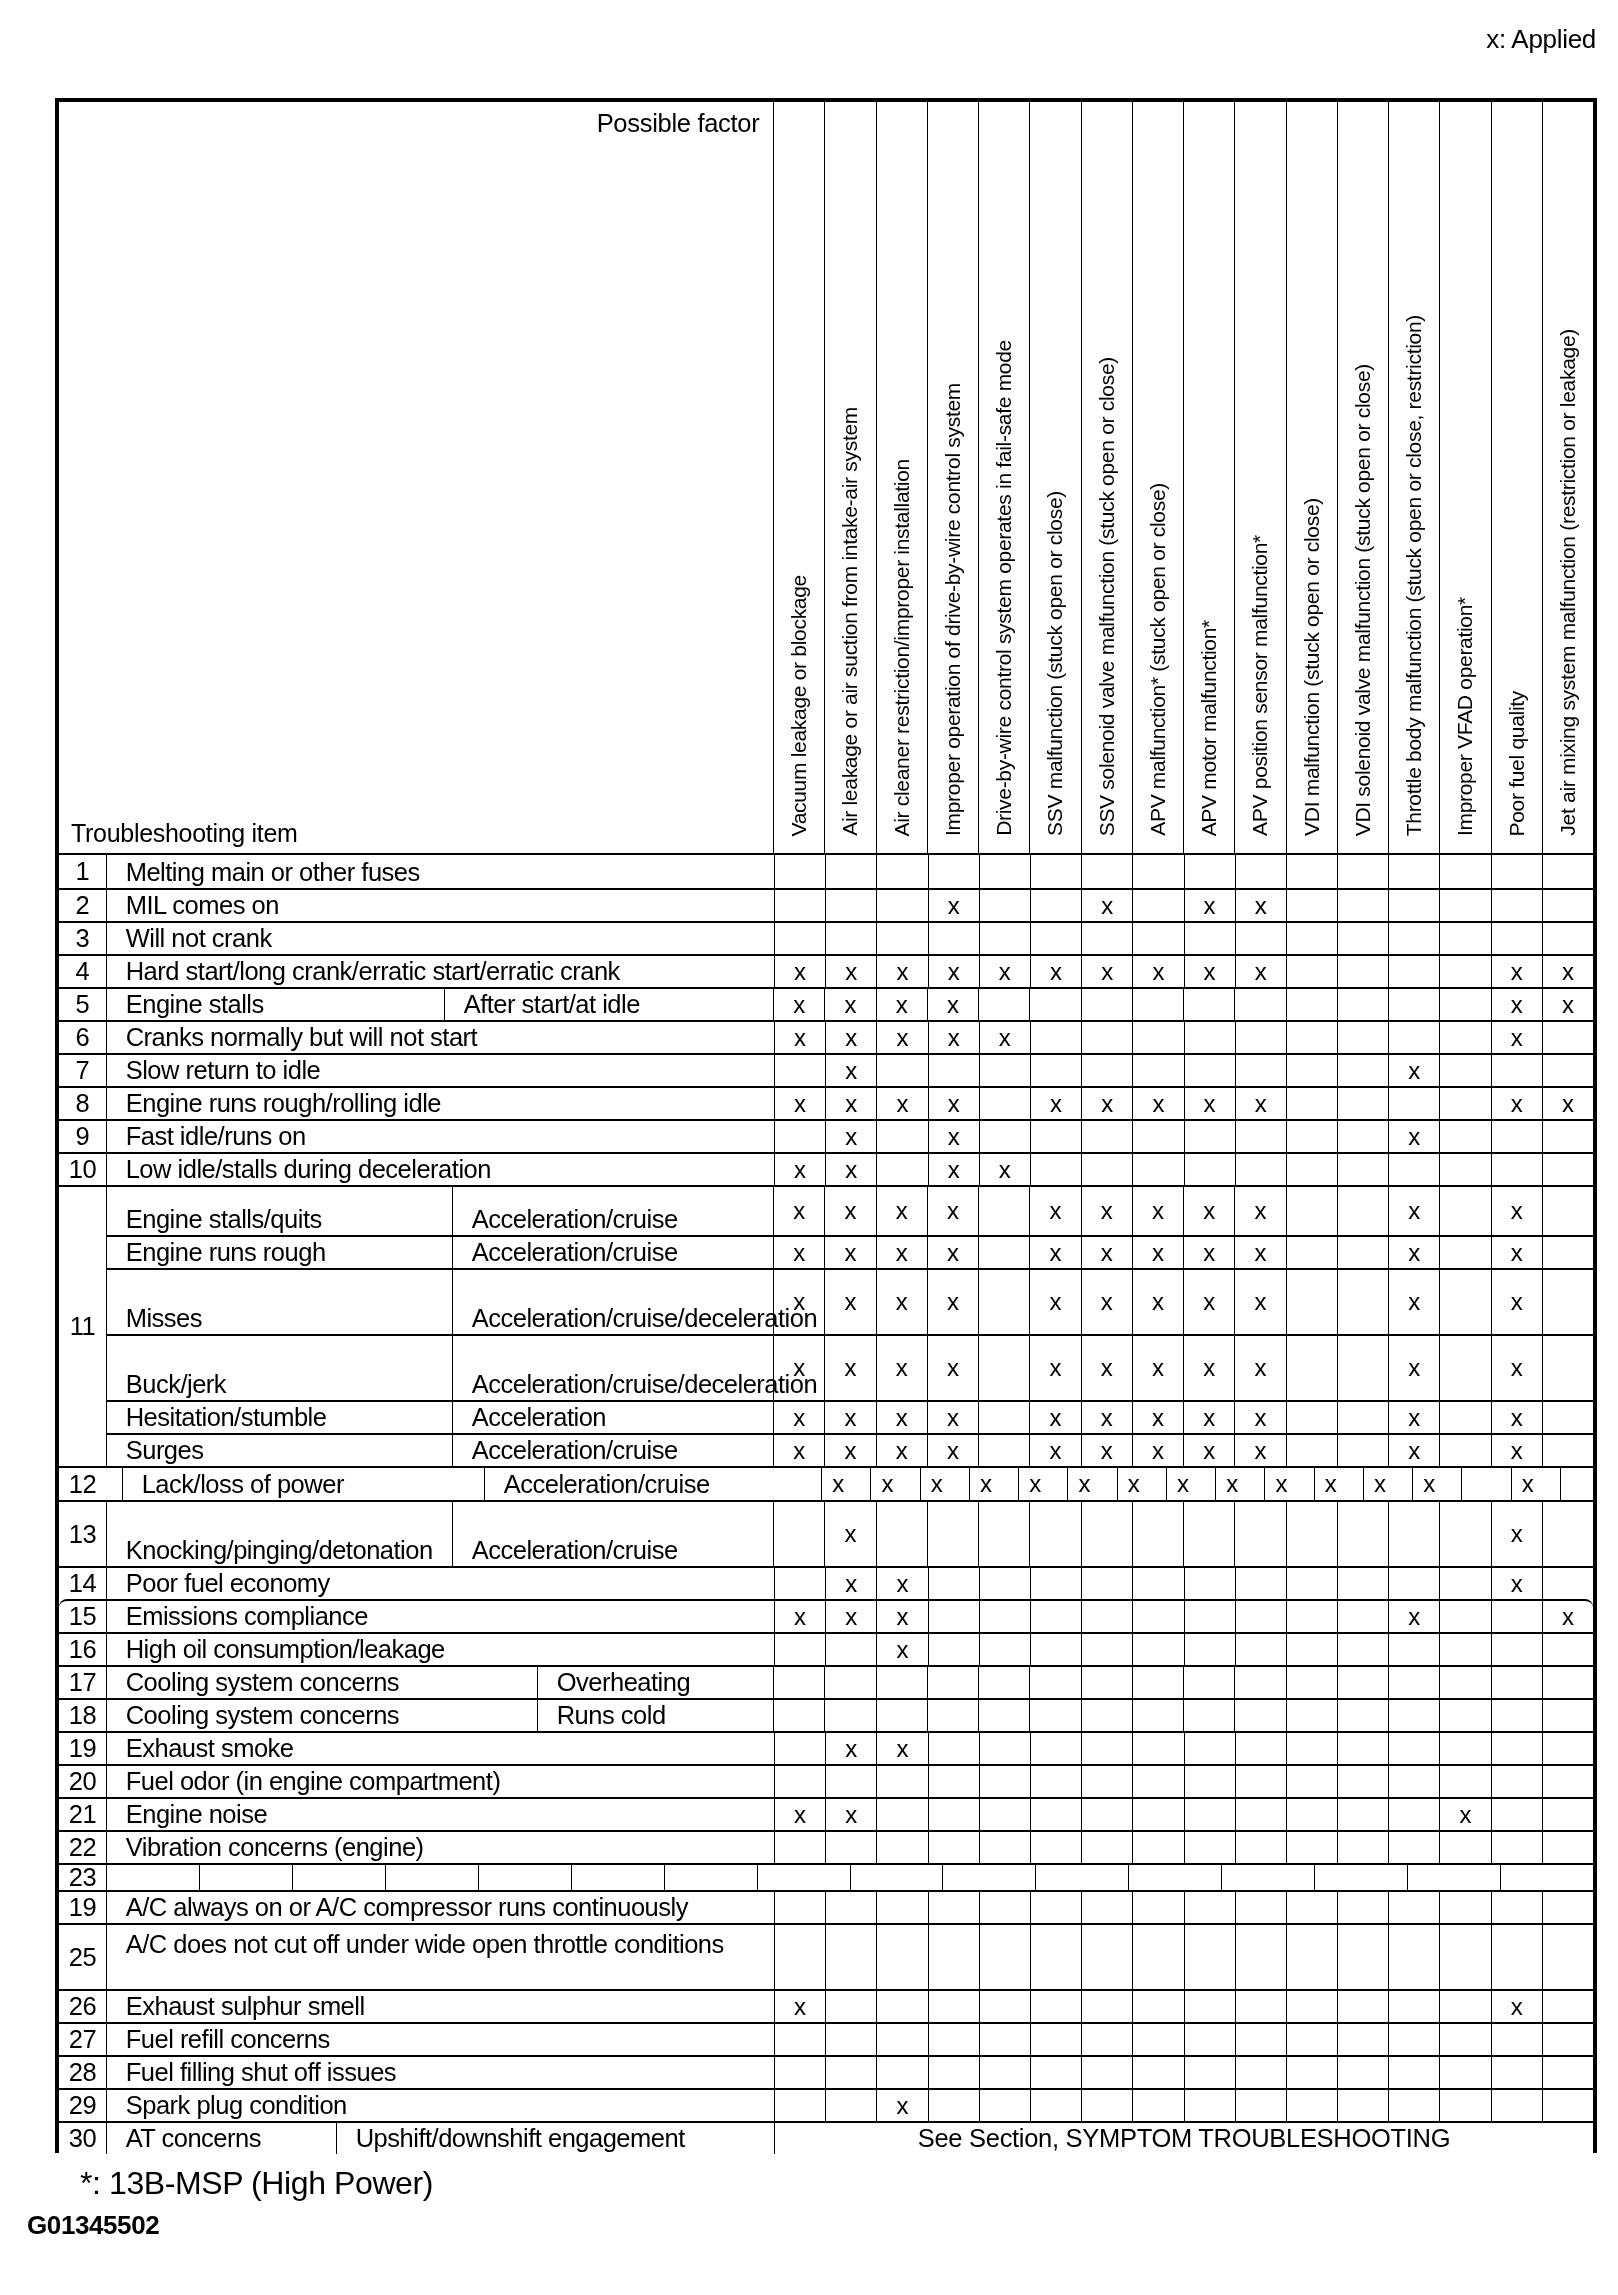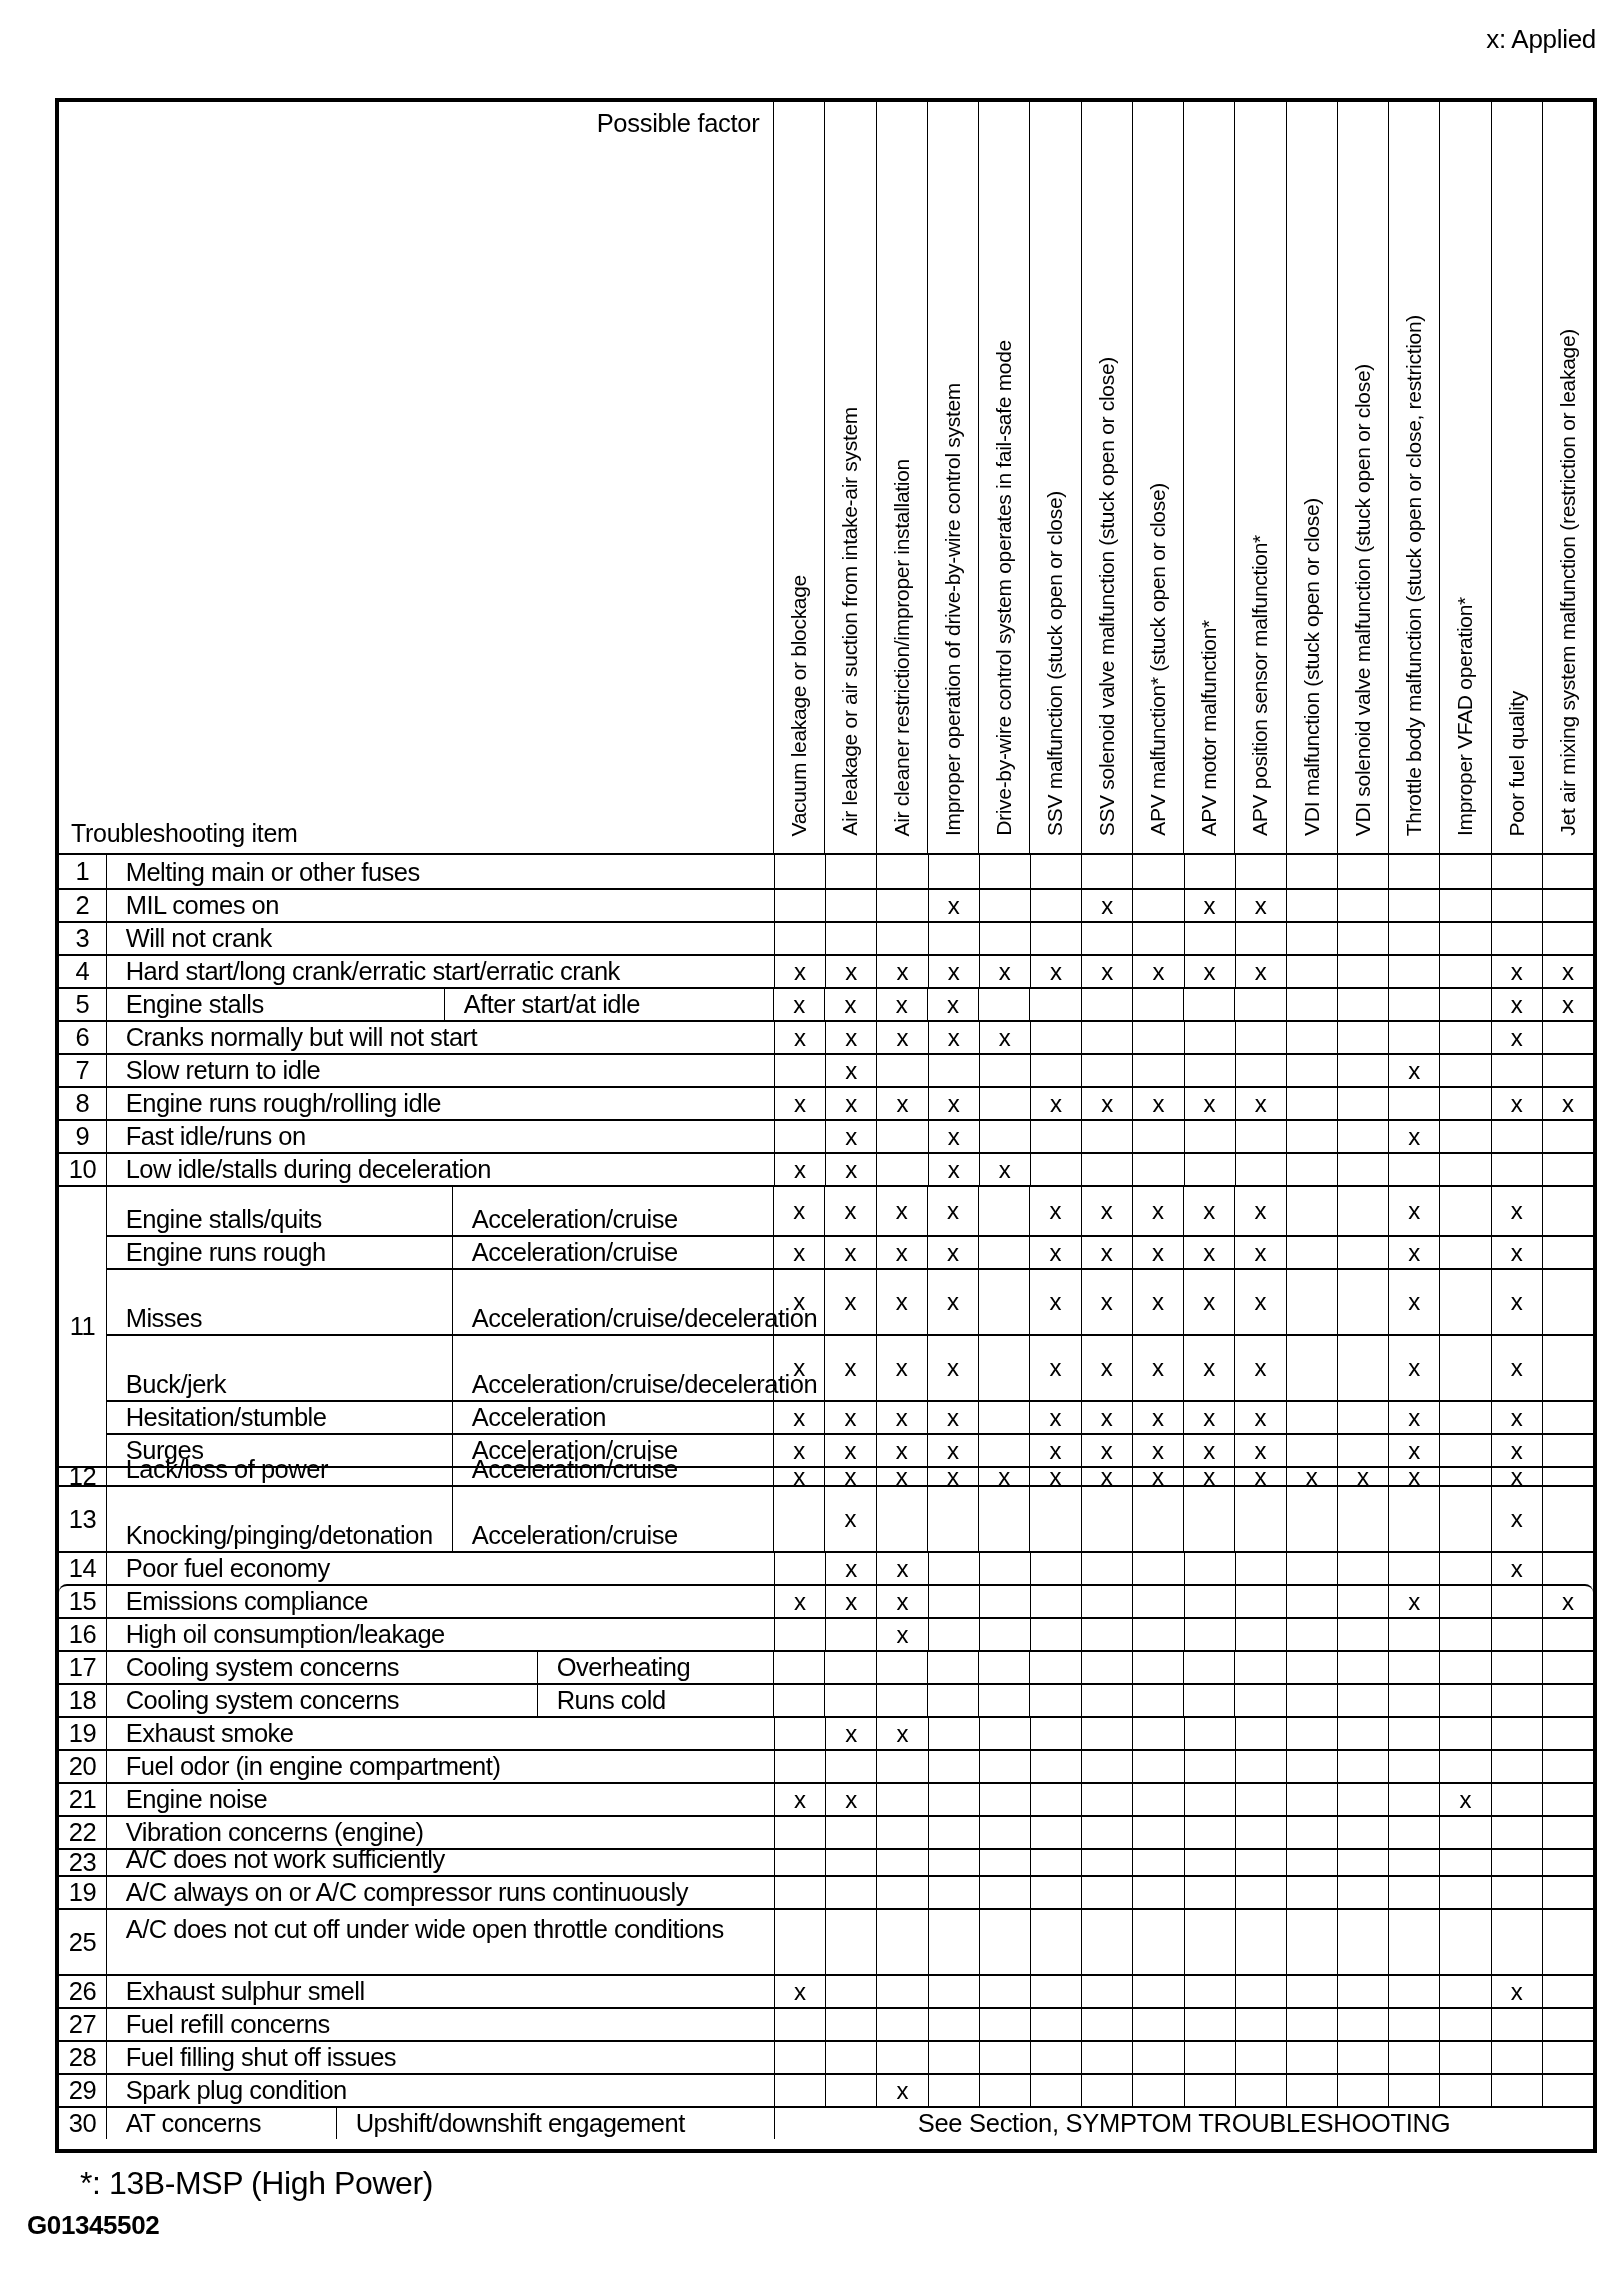--- a/index.html
+++ b/index.html
@@ -488,21 +488,21 @@
             <div class="cell data-cell">x</div>
             <div class="cell data-cell"></div>
             <div class="cell data-cell"></div>
             <div class="cell data-cell">x</div>
             <div class="cell data-cell"></div>
             <div class="cell data-cell">x</div>
             <div class="cell data-cell"></div>
           </div>
         </div>
       </div>
-      <div class="t-row" style="height: 19px;">
+      <div class="t-row" style="height: 34px; gap: 16px;">
         <div class="num-cell">12</div>
         <div class="cell item-cell item-a" style="flex-basis: 346px; width: 346px;">
           <span>Lack/loss of power</span>
         </div>
         <div class="cell item-cell item-b" style="flex-basis: 321px; width: 321px;">
           <span>Acceleration/cruise</span>
         </div>
         <div class="cell data-cell">x</div>
         <div class="cell data-cell">x</div>
         <div class="cell data-cell">x</div>
@@ -744,23 +744,20 @@
         <div class="cell data-cell"></div>
         <div class="cell data-cell"></div>
         <div class="cell data-cell"></div>
         <div class="cell data-cell"></div>
         <div class="cell data-cell"></div>
         <div class="cell data-cell"></div>
         <div class="cell data-cell"></div>
       </div>
       <div class="t-row" style="height: 27px;">
         <div class="num-cell">23</div>
-        <div class="cell item-cell item-full">
-          <span>A/C does not work sufficiently</span>
-        </div>
         <div class="cell data-cell"></div>
         <div class="cell data-cell"></div>
         <div class="cell data-cell"></div>
         <div class="cell data-cell"></div>
         <div class="cell data-cell"></div>
         <div class="cell data-cell"></div>
         <div class="cell data-cell"></div>
         <div class="cell data-cell"></div>
         <div class="cell data-cell"></div>
         <div class="cell data-cell"></div>

